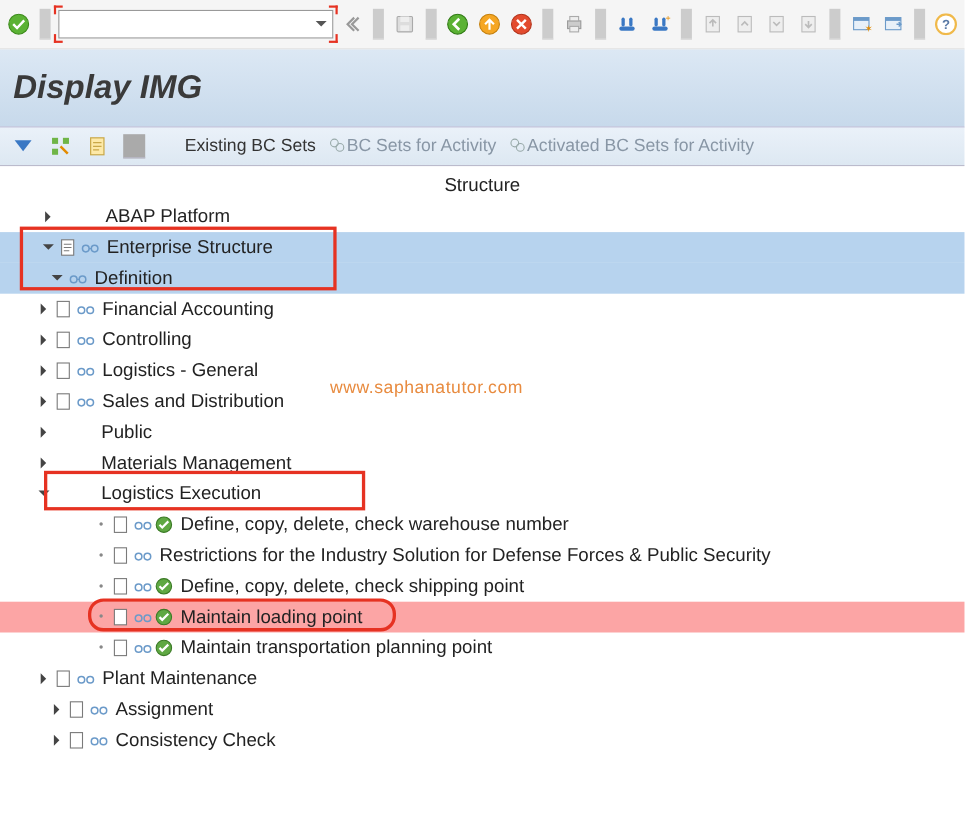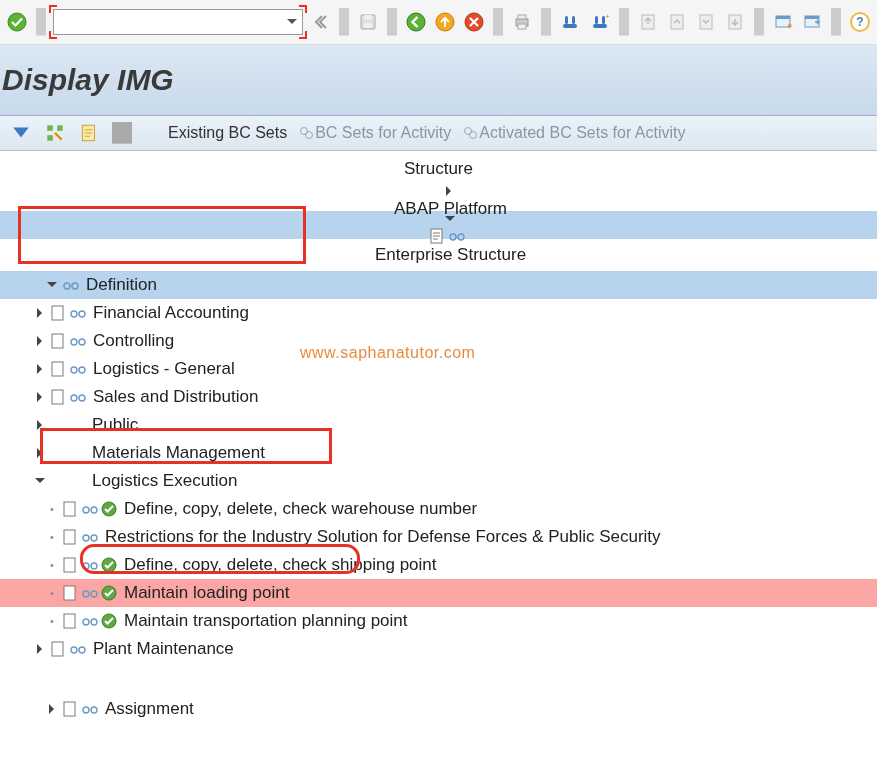--- a/index.html
+++ b/index.html
@@ -13,21 +13,21 @@
 .cmd-field-wrap::after { content: ''; position: absolute; right: 6px; top: 10px; border: 5px solid transparent; border-top-color: #555; }
 .bracket-tl, .bracket-tr, .bracket-bl, .bracket-br { position: absolute; width: 8px; height: 8px; border: 2px solid #e63222; }
 .bracket-tl { top: -4px; left: -4px; border-right: none; border-bottom: none; }
 .bracket-tr { top: -4px; right: -4px; border-left: none; border-bottom: none; }
 .bracket-bl { bottom: -4px; left: -4px; border-right: none; border-top: none; }
 .bracket-br { bottom: -4px; right: -4px; border-left: none; border-top: none; }
 .tb-icon { width: 26px; height: 26px; display: flex; align-items: center; justify-content: center; cursor: pointer; border-radius: 3px; }
 .tb-icon svg { width: 20px; height: 20px; }
 
 
-.title-bar { background: linear-gradient(#dce8f4, #c7d9eb); padding: 18px 2px; border-bottom: 1px solid #aac; }
+.title-bar { background: linear-gradient(#dce8f4, #c7d9eb); padding: 18px 12px; border-bottom: 1px solid #aac; }
 .title-bar h1 { font-size: 30px; font-style: italic; font-weight: bold; color: #3a3a3a; }
 
 
 .action-toolbar { background: linear-gradient(#eaf1f9,#dde8f2); border-bottom: 1px solid #bbc; padding: 6px 10px; display: flex; align-items: center; gap: 12px; }
 .action-toolbar .sep { width: 1px; height: 22px; background: #aaa; }
 .ab-icon { width: 22px; height: 22px; display:flex; align-items:center; justify-content:center; cursor:pointer; }
 .ab-link { color: #5a6e84; font-size: 16px; cursor: pointer; }
 .ab-link.active { color: #333; margin-left: 24px; }
 .ab-link.muted { color: #8896a5; }
 
@@ -41,24 +41,24 @@
 .twisty.leaf::before { content:'•'; color:#888; font-size:11px; }
 .node-icons { display:flex; gap:1px; margin-right:6px; flex-shrink:0; }
 .icon-activity { width:18px; height:18px; }
 .icon-doc { width:18px; height:18px; }
 .node-label { font-size: 17px; color: #222; }
 .node.sel { background: #b7d3ee; }
 .node.hl { background: #fca5a5; }
 .box { position: absolute; border: 3px solid #e63222; pointer-events: none; }
 .watermark { position: absolute; color: #e88b3f; font-size: 16px; letter-spacing: 0.5px; pointer-events: none; margin-top: 13px; }
 
-.indent-1 { padding-left: 24px; flex-direction: column; }
-.indent-2 { padding-left: 44px; margin-top: 32px; }
+.indent-1 { padding-left: 36px; }
+.indent-2 { padding-left: 44px; }
 .indent-3 { padding-left: 32px; }
-.indent-4 { padding-left: 44px; }
+.indent-4 { padding-left: 84px; }
 </style>
 </head>
 <body>
 
 <div class="top-toolbar">
   <span class="tb-icon">
     <svg viewBox="0 0 20 20">
         <circle cx="10" cy="10" r="9" fill="#5bb234" stroke="#3b8a1a"></circle>
         <path d="M5 10 L8.5 13.5 L15 6.5" stroke="#fff" stroke-width="2.2" fill="none"></path>
       </svg>

